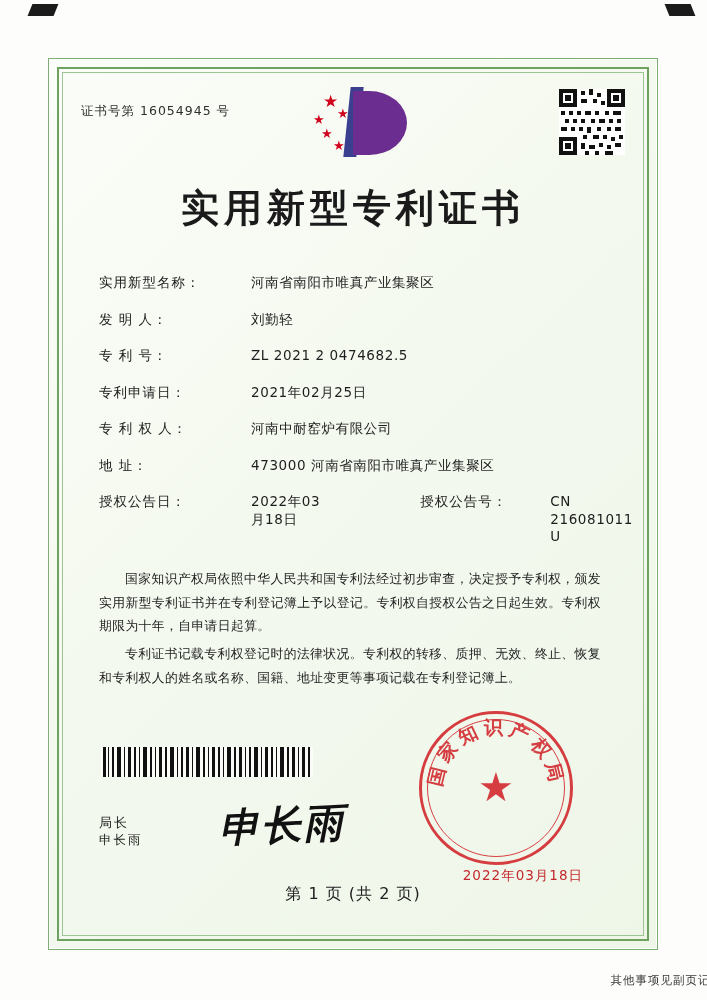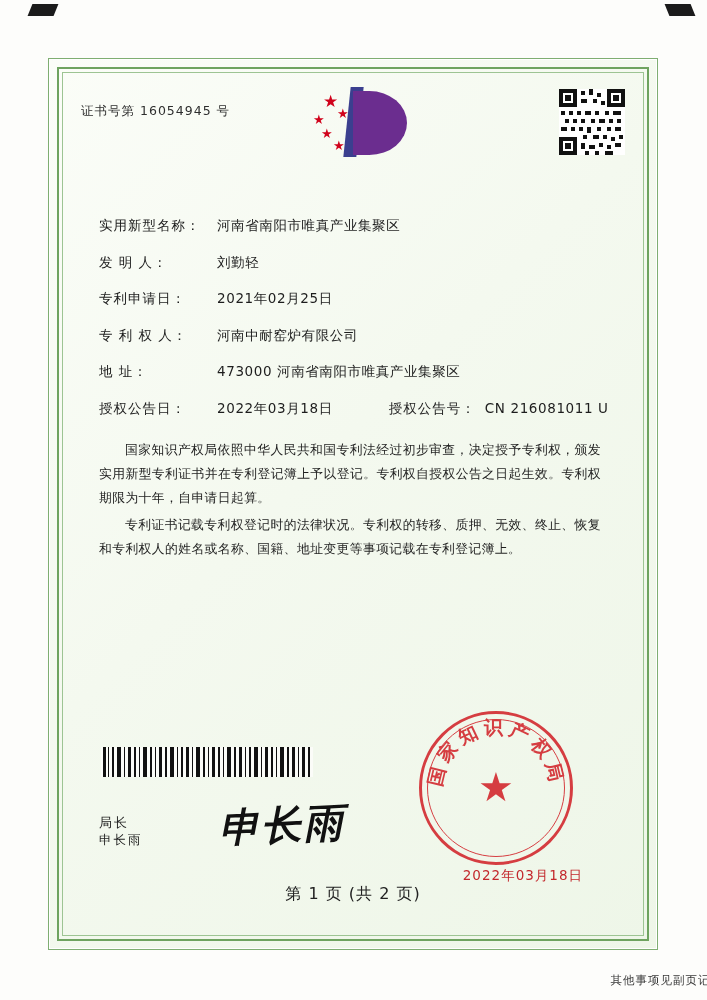--- a/index.html
+++ b/index.html
@@ -75,20 +75,21 @@
     margin-top:6px;
     font-family:"DejaVu Sans","Liberation Sans",sans-serif;
   }
 
   .fields{margin:40px 0 0 28px;color:#222;}
   .frow{
     display:flex;align-items:flex-start;
     font-size:13.5px;
     margin-bottom:19px;
     line-height:1.3;
+    gap:34px;
   }
   .flabel{
     width:118px;flex:none;letter-spacing:1px;color:#1d1d1d;
   }
   .fvalue{
     color:#1d1d1d;letter-spacing:.6px;
   }
   .frow.dual{margin-bottom:14px;}
   .frow.dual .flabel2{width:96px;flex:none;margin-left:56px;letter-spacing:1px;}
 
@@ -228,29 +229,34 @@
               <rect x="24" y="28" width="2" height="2"></rect>
                 <rect x="28" y="27" width="3" height="2"></rect>
               <rect x="13" y="31" width="2" height="2"></rect>
                 <rect x="18" y="31" width="2" height="2"></rect>
                 <rect x="23" y="31" width="4" height="2"></rect>
             </g>
           </svg>
         </div>
       </div>
 
+      <div class="title">实用新型专利证书</div>
 
       <div class="fields">
         <div class="frow">
           <div class="flabel">实用新型名称：</div>
           <div class="fvalue">河南省南阳市唯真产业集聚区</div>
         </div>
         <div class="frow">
           <div class="flabel">发 明 人：</div>
           <div class="fvalue">刘勤轻</div>
+        </div>
+        <div class="frow">
+          <div class="flabel">专 利 号：</div>
+          <div class="fvalue">ZL 2021 2 0474682.5</div>
         </div>
         <div class="frow">
           <div class="flabel">专利申请日：</div>
           <div class="fvalue">2021年02月25日</div>
         </div>
         <div class="frow">
           <div class="flabel">专 利 权 人：</div>
           <div class="fvalue">河南中耐窑炉有限公司</div>
         </div>
         <div class="frow">

